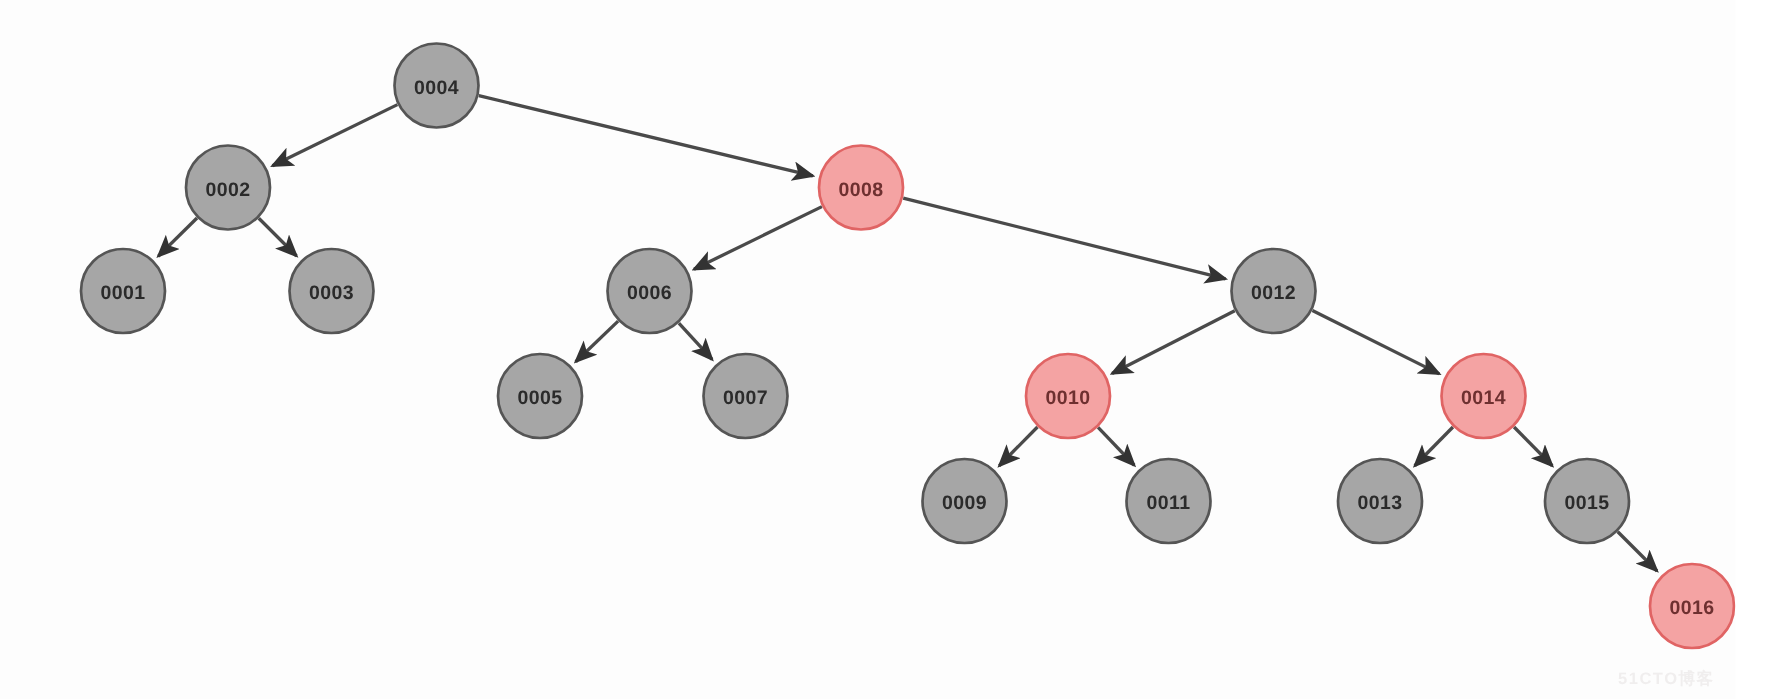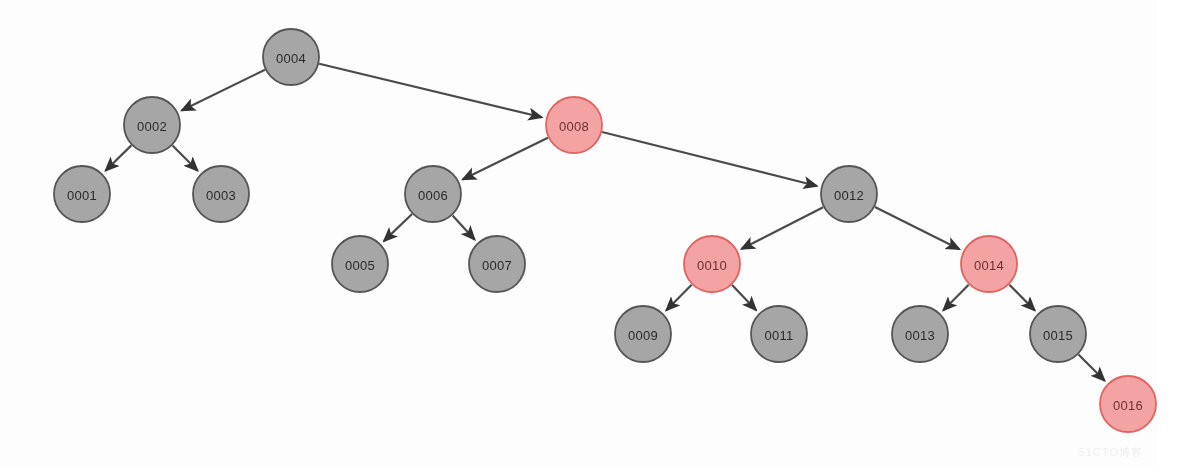--- a/index.html
+++ b/index.html
@@ -10,20 +10,21 @@
   }
   body {
     font-family: "Liberation Sans", sans-serif;
   }
   #diagram-root {
     position: relative;
     width: 1157px;
     height: 466px;
     background: #fdfdfd;
     overflow: hidden;
+    font-weight: bold;
   }
   #tree-svg {
     position: absolute;
     left: 0;
     top: 0;
     width: 1184px;
     height: 466px;
     display: block;
   }
   .edge-line {

